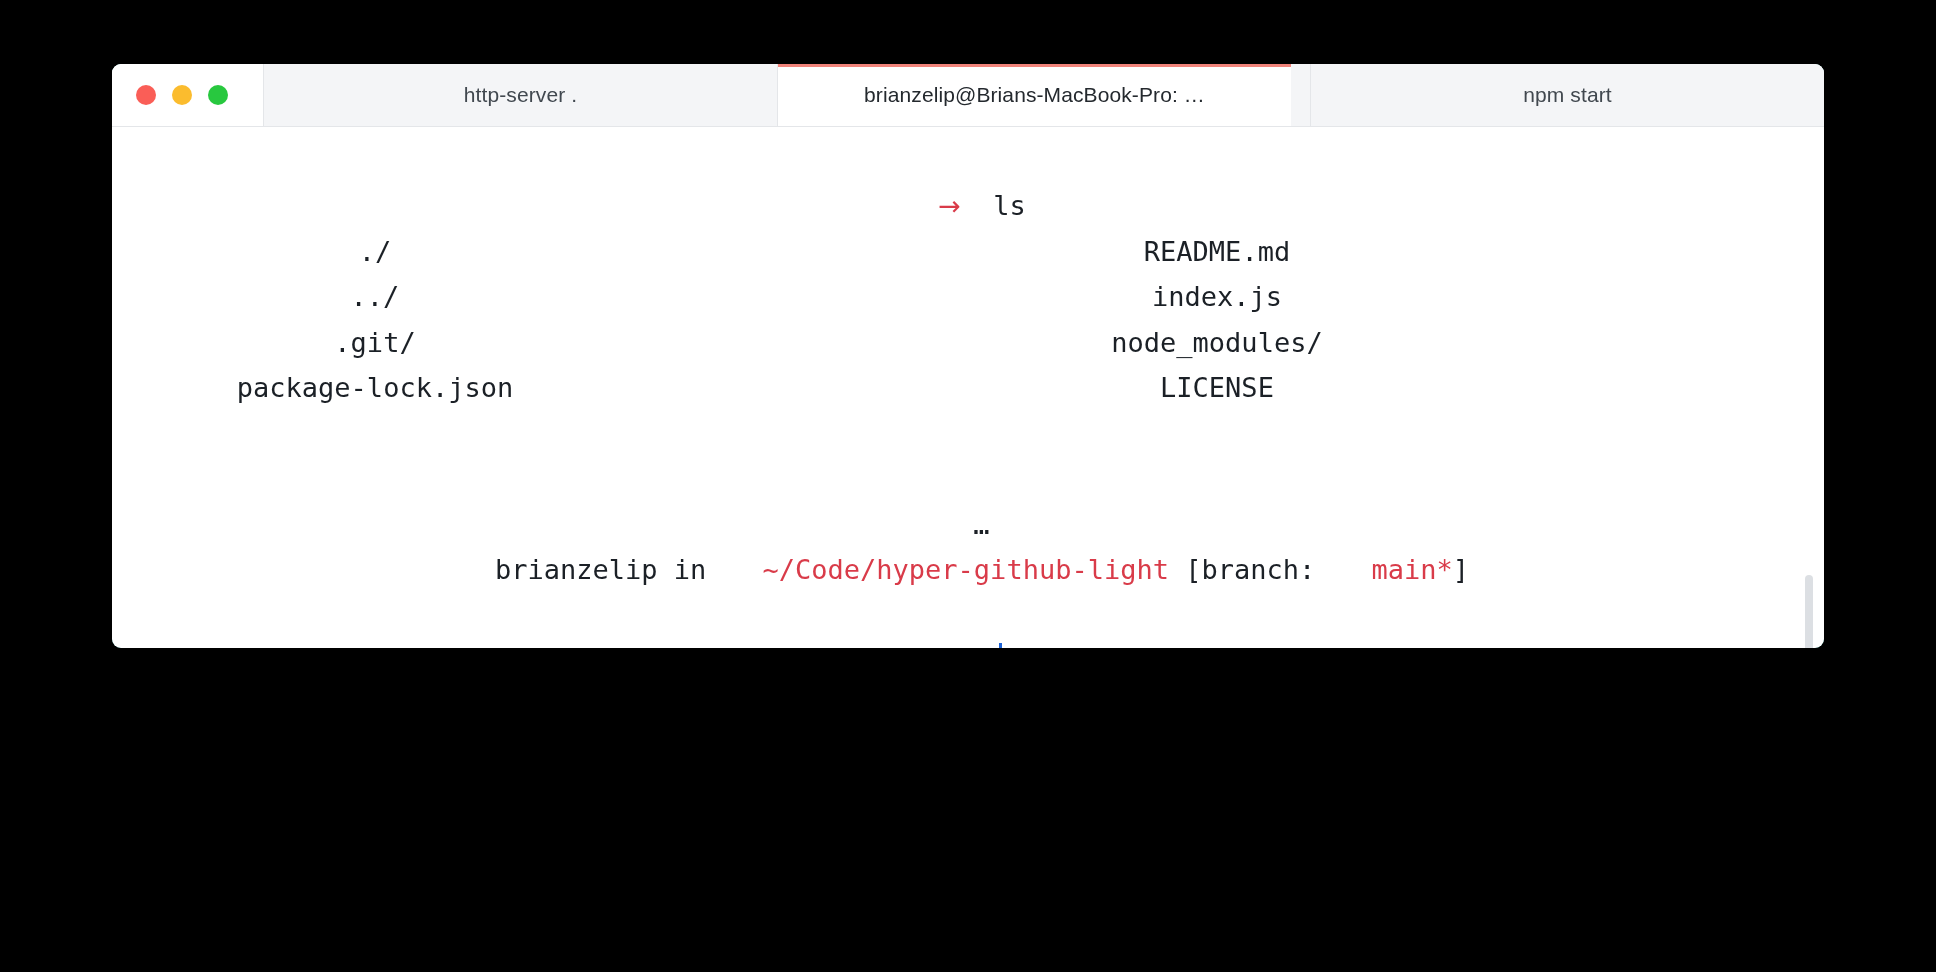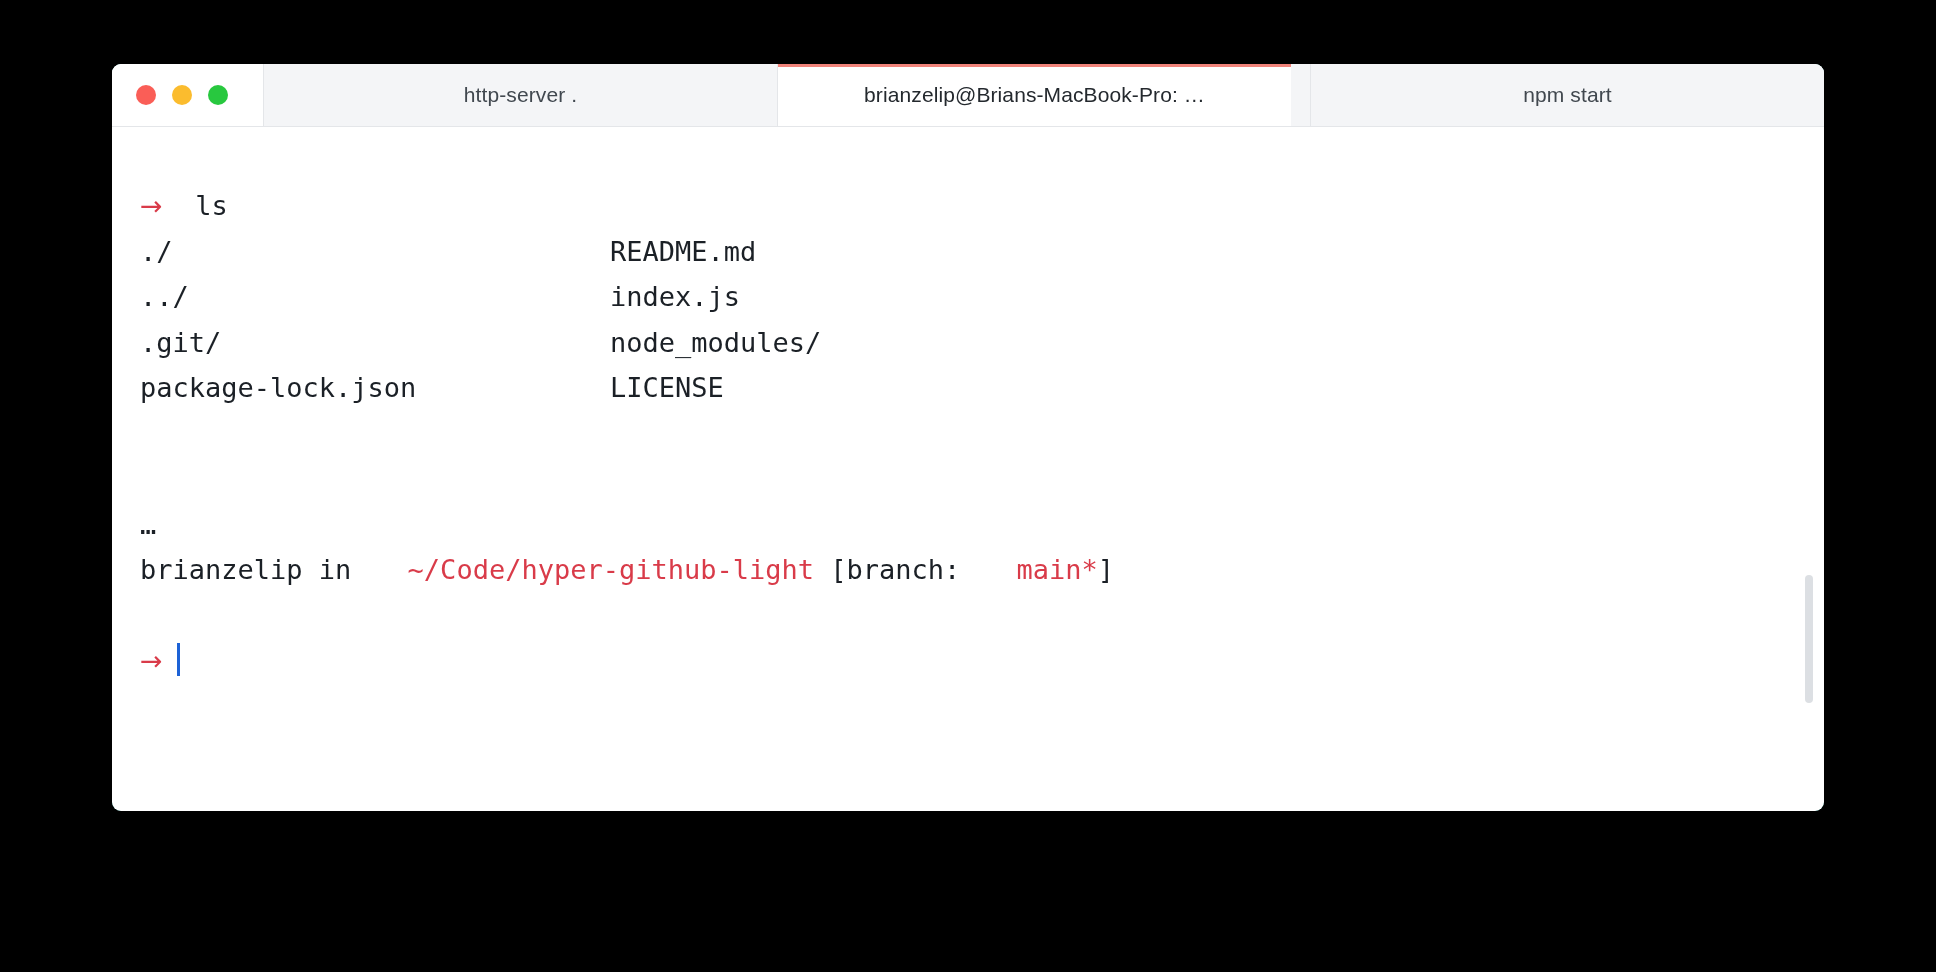--- a/index.html
+++ b/index.html
@@ -11,21 +11,21 @@
     overflow: hidden;
     font-family: "Liberation Sans", sans-serif;
   }
 
   
   .window {
     position: absolute;
     left: 112px;
     top: 64px;
     width: 1712px;
-    height: 747px;
+    height: 584px;
     background: #0f766e;
     border-radius: 9px;
     overflow: hidden;
     box-shadow: 0 2px 14px rgba(0,0,0,0.35);
     display: flex;
     flex-direction: column;
   }
 
   
   .tabbar {
@@ -109,20 +109,21 @@
   .term {
     flex: 1 1 auto;
     position: relative;
     background: #ffffff;
     overflow: hidden;
     padding: 56px 0 0 28px;
     font-family: "DejaVu Sans Mono", "Liberation Mono", monospace;
     font-size: 27px;
     line-height: 45.5px;
     color: #1b2026;
+    text-align: center;
   }
 
   .line { white-space: pre; display: block; height: 45.5px; }
 
   .fg-red   { color: #d93b49; margin-left: 40px; }
   .fg-dark  { color: #1b2026; }
 
   .arrow {
     color: #d93b49;
     font-family: "DejaVu Sans", sans-serif;

